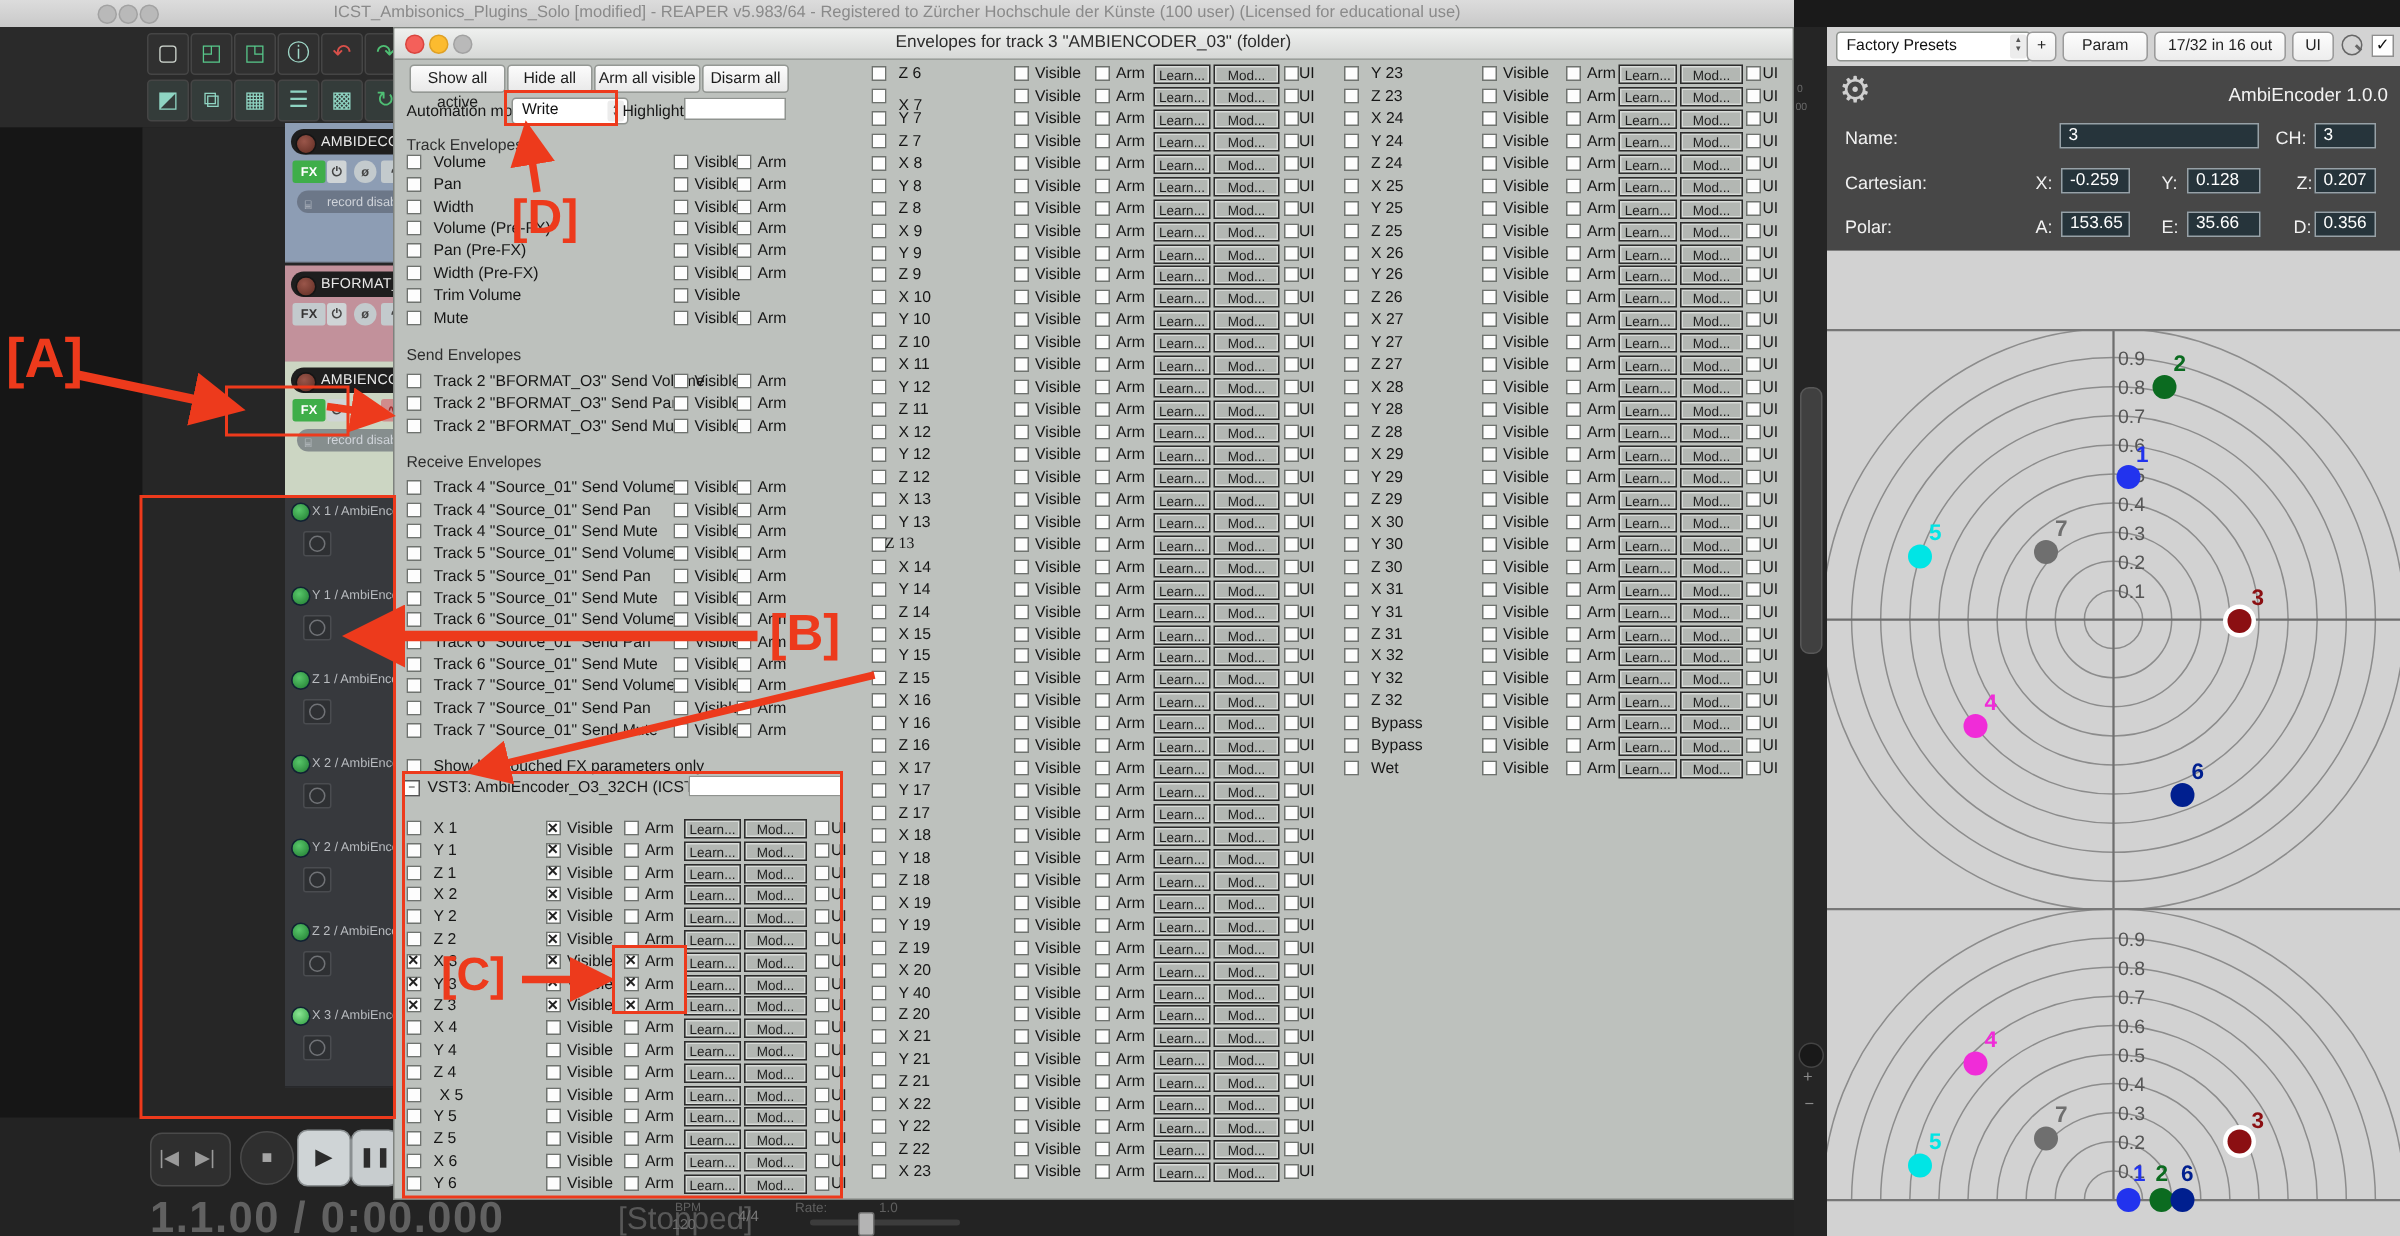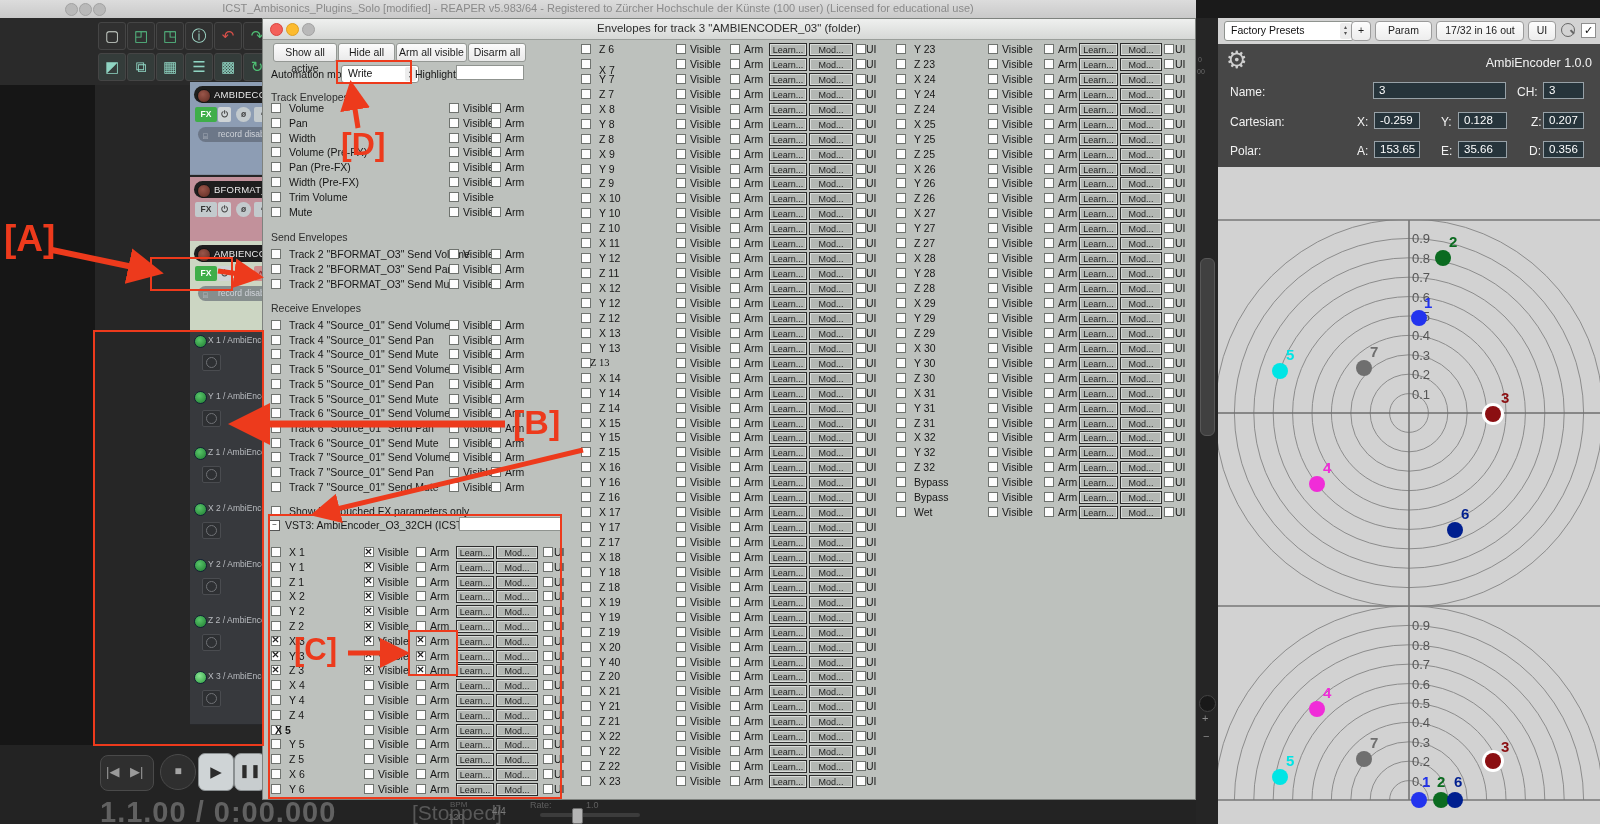--- a/index.html
+++ b/index.html
@@ -478,21 +478,21 @@
         <div class="rtxt" style="left:26px;top:669.8px;">Z 4</div>
         <div class="cb" style="left:101px;top:670.8px;"></div>
         <div class="rtxt" style="left:115px;top:669.8px;">Visible</div>
         <div class="cb" style="left:153px;top:670.8px;"></div>
         <div class="rtxt" style="left:167px;top:669.8px;">Arm</div>
         <div class="btn3d" style="left:193px;top:669.8px;width:38px;">Learn...</div>
         <div class="btn3d" style="left:233px;top:669.8px;width:42px;">Mod...</div>
         <div class="cb" style="left:280px;top:670.8px;"></div>
         <div class="rtxt" style="left:291px;top:669.8px;">UI</div>
         <div class="cb" style="left:8px;top:685.6px;"></div>
-        <div class="rtxt" style="left:12px;top:684.6px;font-weight:bold;">X 5</div>
+        <div class="rtxt" style="left:30px;top:684.6px;">X 5</div>
         <div class="cb" style="left:101px;top:685.6px;"></div>
         <div class="rtxt" style="left:115px;top:684.6px;">Visible</div>
         <div class="cb" style="left:153px;top:685.6px;"></div>
         <div class="rtxt" style="left:167px;top:684.6px;">Arm</div>
         <div class="btn3d" style="left:193px;top:684.6px;width:38px;">Learn...</div>
         <div class="btn3d" style="left:233px;top:684.6px;width:42px;">Mod...</div>
         <div class="cb" style="left:280px;top:685.6px;"></div>
         <div class="rtxt" style="left:291px;top:684.6px;">UI</div>
         <div class="cb" style="left:8px;top:700.4px;"></div>
         <div class="rtxt" style="left:26px;top:699.4px;">Y 5</div>

